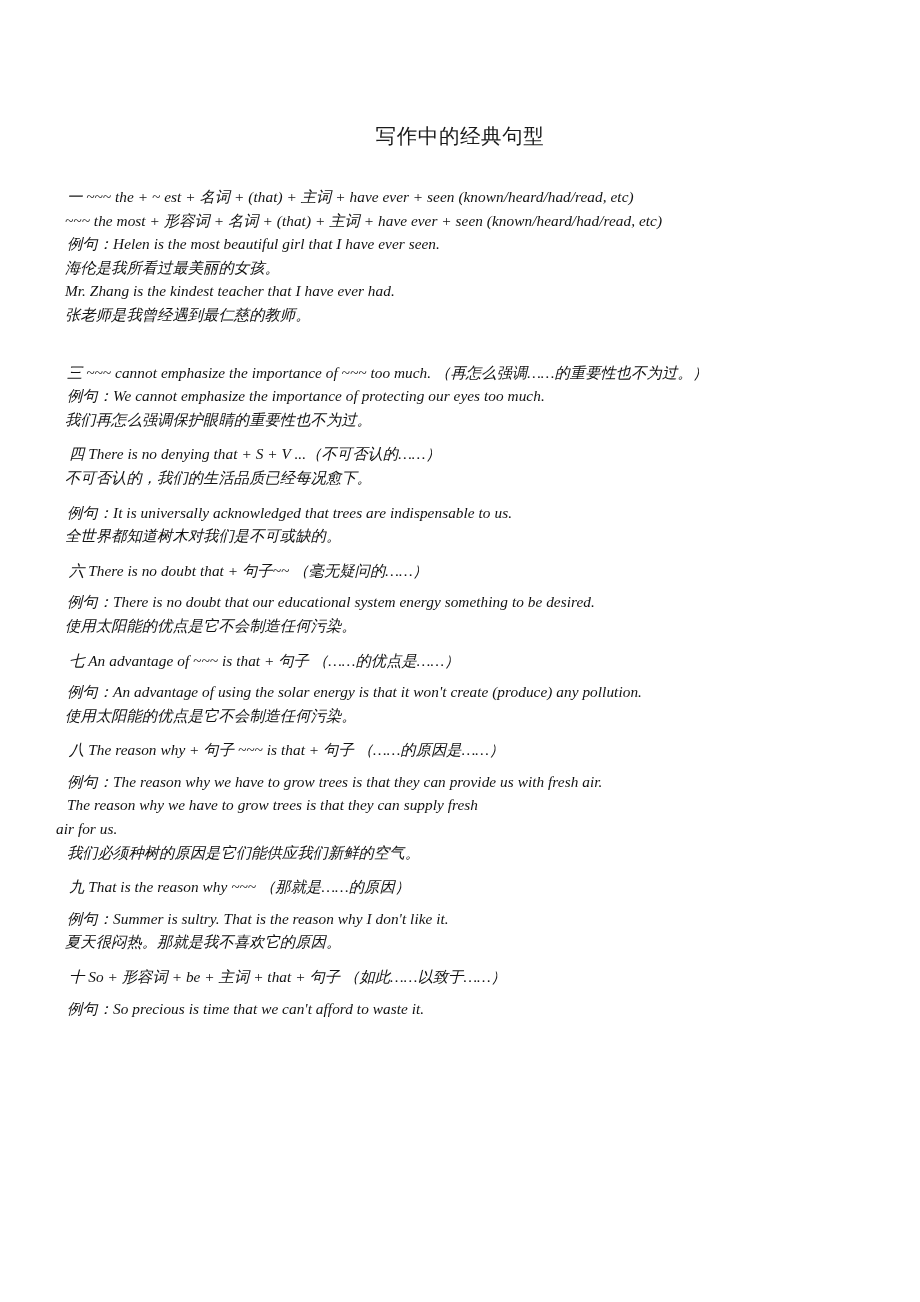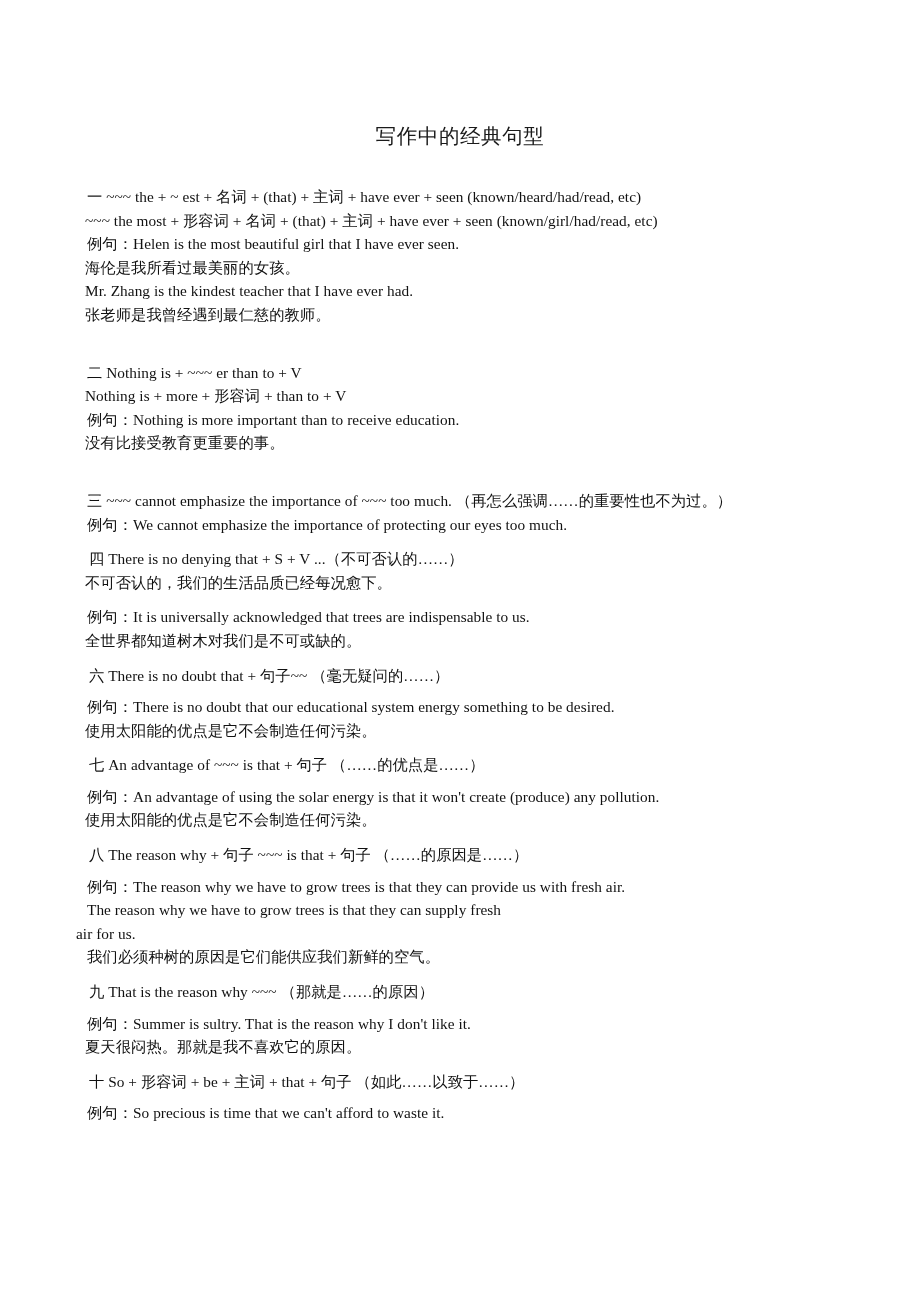--- a/index.html
+++ b/index.html
@@ -29,22 +29,23 @@
     text-align: center;
     font-size: 20.5px;
     line-height: 28px;
     letter-spacing: 0.6px;
     color: #1a1a1a;
     white-space: nowrap;
   }
   .body-block {
     position: absolute;
     top: 185px;
-    left: 72px;
+    left: 52px;
     width: 820px;
+    font-style: italic;
   }
   .ln {
     font-size: 15.3px;
     line-height: 23.6px;
     white-space: nowrap;
     color: #111111;
     letter-spacing: 0.05px;
   }
   
   .ind-0  { margin-left: 4px; }
@@ -60,37 +61,32 @@
 <body>
 
 <div class="page">
 
   <div class="doc-title">写作中的经典句型</div>
 
   <div class="body-block">
 
     <div>
       <div class="ln ind-15">一  ~~~ the + ~ est +  名词  + (that) +  主词  + have ever + seen (known/heard/had/read, etc)</div>
-      <div class="ln ind-13">~~~ the most +  形容词  +  名词  + (that) +  主词  + have ever + seen (known/girl/had/read, etc)</div>
+      <div class="ln ind-13">~~~ the most +  形容词  +  名词  + (that) +  主词  + have ever + seen (known/heard/had/read, etc)</div>
       <div class="ln ind-15">例句：Helen is the most beautiful girl that I have ever seen.</div>
       <div class="ln ind-13">海伦是我所看过最美丽的女孩。</div>
       <div class="ln ind-13">Mr. Zhang is the kindest teacher that I have ever had.</div>
       <div class="ln ind-13">张老师是我曾经遇到最仁慈的教师。</div>
     </div>
 
-    <div class="gap-lg">
-      <div class="ln ind-15">二  Nothing is + ~~~ er than to + V</div>
-      <div class="ln ind-13">Nothing is + more +  形容词  + than to + V</div>
-      <div class="ln ind-15">例句：Nothing is more important than to receive education.</div>
-      <div class="ln ind-13">没有比接受教育更重要的事。</div>
-    </div>
 
     <div class="gap-lg">
       <div class="ln ind-15">三  ~~~ cannot emphasize the importance of ~~~ too much. （再怎么强调……的重要性也不为过。）</div>
       <div class="ln ind-15">例句：We cannot emphasize the importance of protecting our eyes too much.</div>
+      <div class="ln ind-13">我们再怎么强调保护眼睛的重要性也不为过。</div>
     </div>
 
     <div class="gap-md">
       <div class="ln ind-17">四  There is no denying that + S + V ...（不可否认的……）</div>
       <div class="ln ind-13">不可否认的，我们的生活品质已经每况愈下。</div>
     </div>
 
     <div class="gap-md">
       <div class="ln ind-15 gap-sm">例句：It is universally acknowledged that trees are indispensable to us.</div>
       <div class="ln ind-13">全世界都知道树木对我们是不可或缺的。</div>

